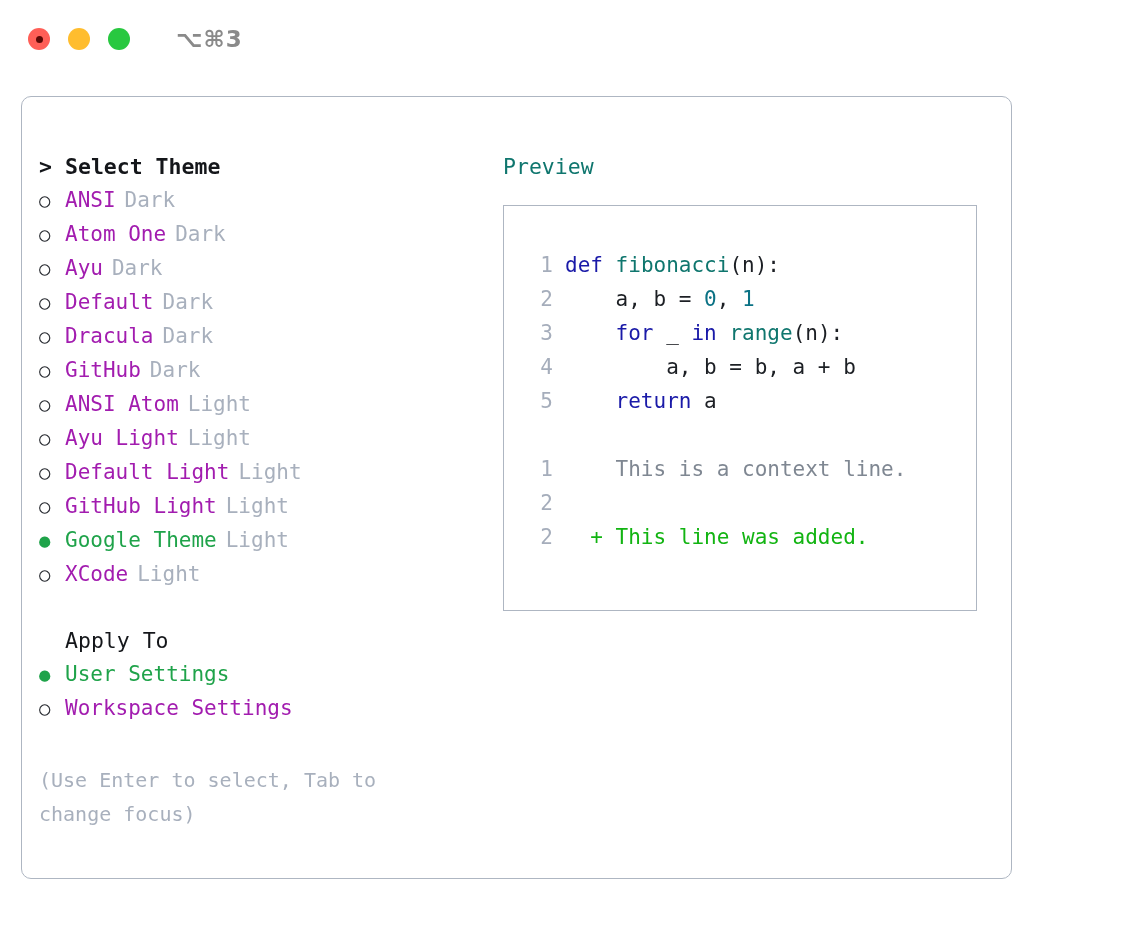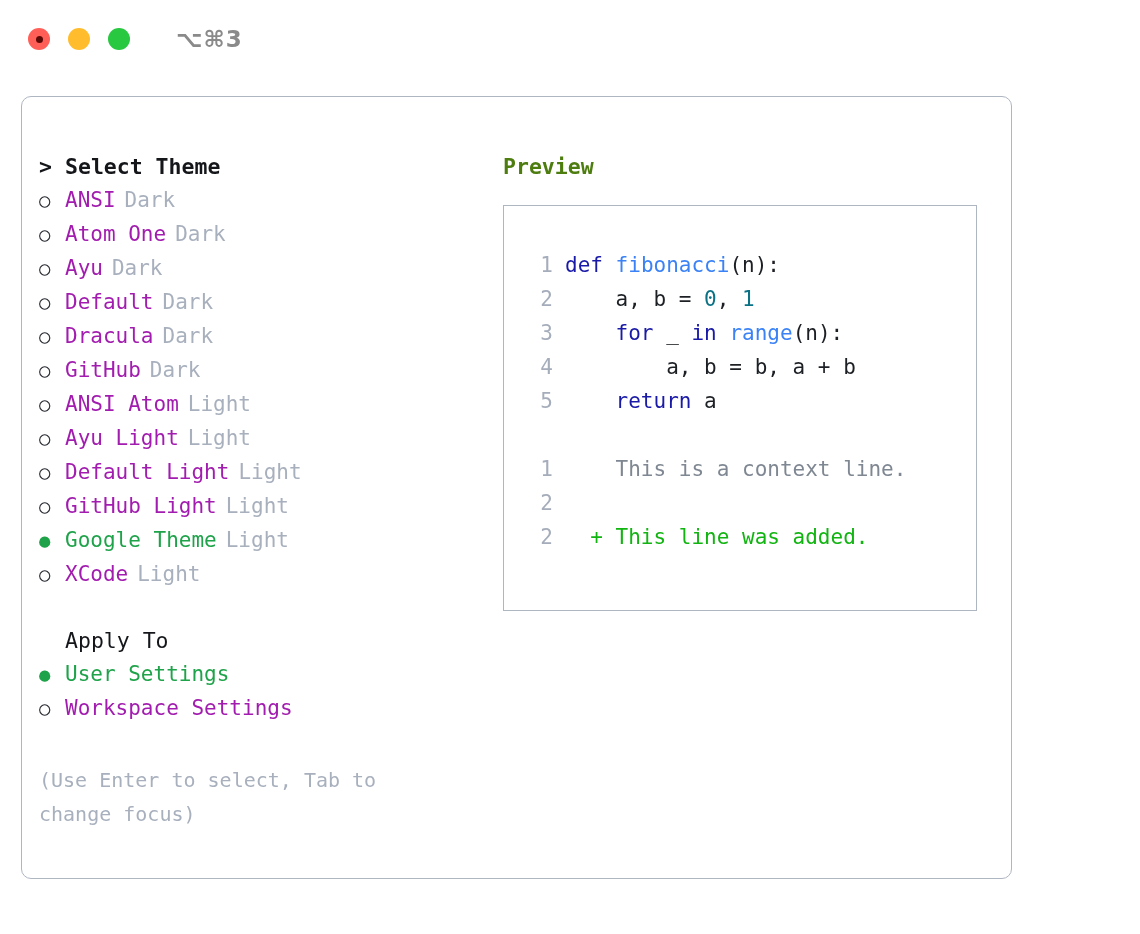--- a/index.html
+++ b/index.html
@@ -119,22 +119,22 @@
 
   
   .right-col {
     position: absolute;
     left: 481px;
     top: 52px;
     width: 480px;
   }
   .preview-title {
     font-size: 21.5px;
-    font-weight: bold;
-    color: #4d7c0f;
+    font-weight: normal;
+    color: #0f766e;
     height: 34px;
     display: flex;
     align-items: center;
   }
   .code-box {
     margin-top: 22px;
     width: 474px;
     height: 406px;
     border: 1.5px solid #aeb6c2;
     background: #ffffff;
@@ -150,21 +150,21 @@
   }
   .lnum {
     flex: 0 0 32px;
     text-align: right;
     color: #a5adbb;
     margin-right: 12px;
   }
   .blank-line { height: 34px; }
 
   .kw   { color: #1a1aa8; }
-  .fn   { color: #3b82f6; }
+  .fn   { color: #0f766e; }
   .num  { color: #0b7285; }
   .plain{ color: #1c1f24; }
   .ctx  { color: #7f8792; }
   .del  { color: #c0201a; }
   .add  { color: #12b412; }
 </style>
 </head>
 <body>
 
 <div class="titlebar">

